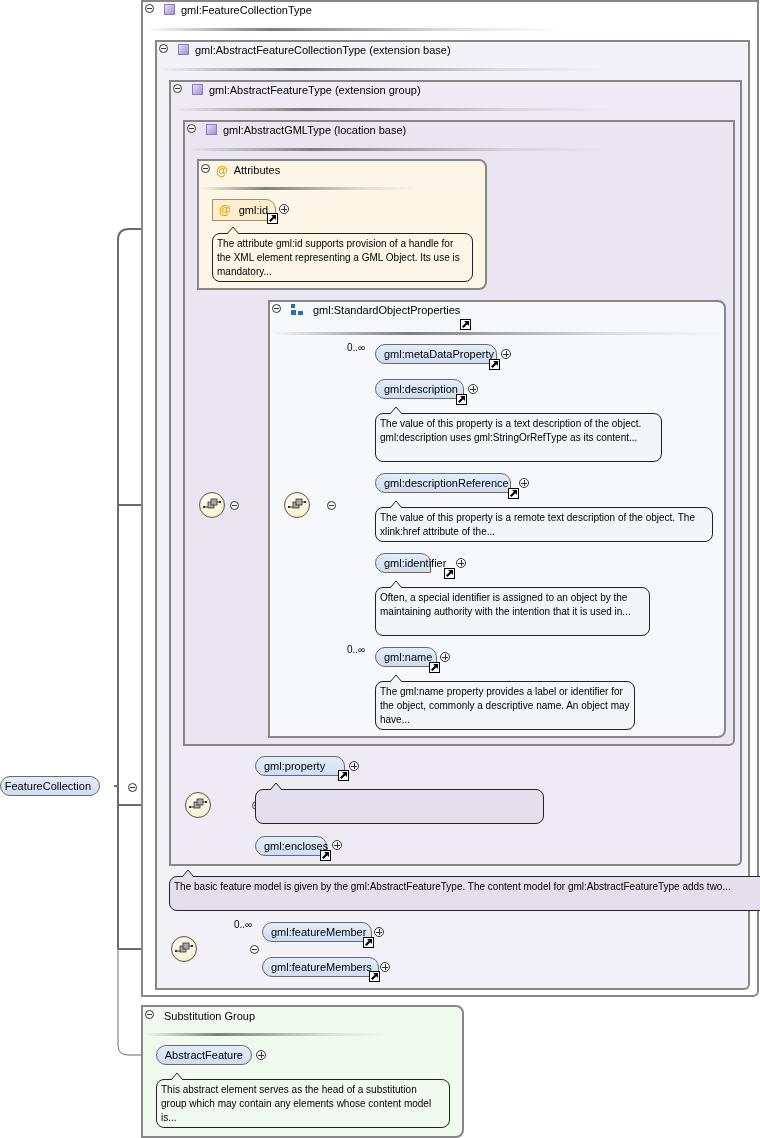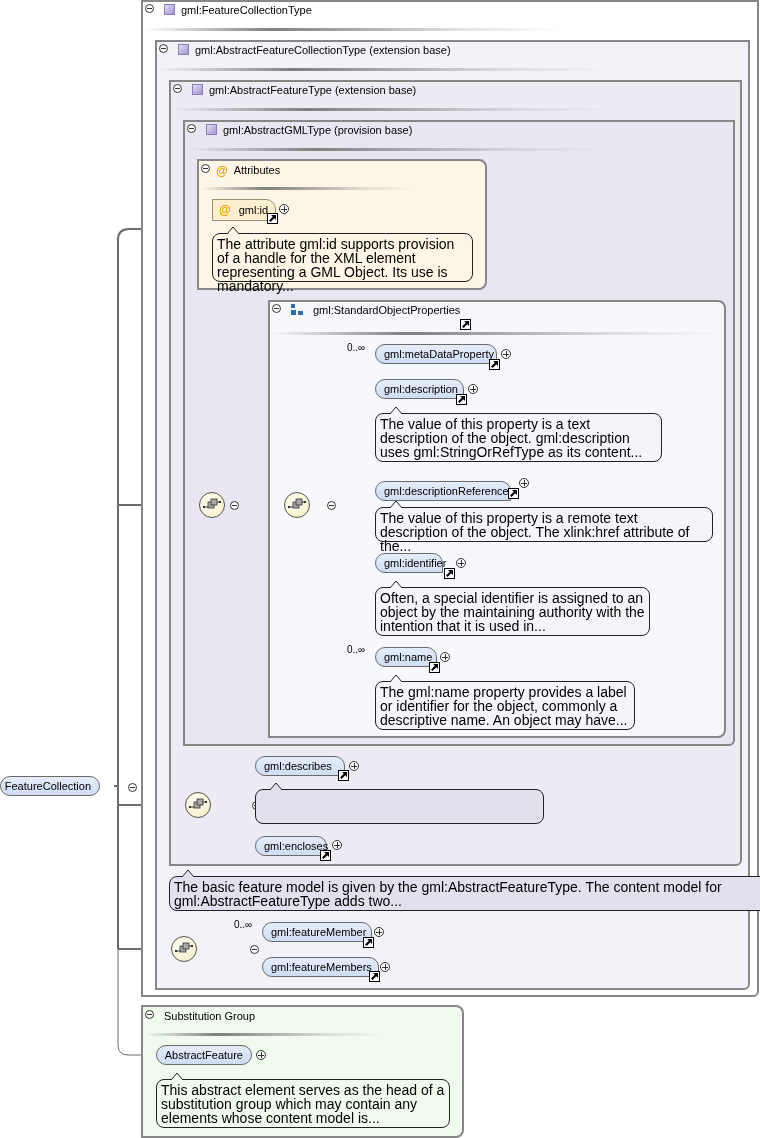--- a/index.html
+++ b/index.html
@@ -14,21 +14,21 @@
   .plus { width:10px; height:10px; border:1px solid #333; border-radius:50%; box-sizing:border-box; background:#fff; position:absolute; }
   .plus::before { content:""; position:absolute; width:6px; height:1px; background:#333; left:1px; top:3.5px; }
   .plus::after { content:""; position:absolute; width:1px; height:6px; background:#333; left:3.5px; top:1px; }
   .typeicon { width:11px; height:11px; background:linear-gradient(135deg,#e6dff5,#9f92cf); border:1px solid #8a7dbb; box-sizing:border-box; margin-left:10px; }
   .at { color:#e6a000; font-weight:bold; font-size:12px; margin-left:6px; }
   .el { position:absolute; height:20px; background:linear-gradient(#e4edfa,#cfdcf2); border:1px solid #6a6a6a; border-radius:10px 10px 0 10px; box-sizing:border-box; padding:0 8px; display:flex; align-items:center; font-size:11px; white-space:nowrap; }
   .el.rootel { border-radius:10px;justify-content:flex-end; }
   .attr { position:absolute; height:22px; background:#fdeed0; border:1px solid #9a8f70; border-radius:0 10px 0 0; box-sizing:border-box; display:flex; align-items:center; padding:0 6px; white-space:nowrap; }
   .link { position:absolute; width:11px; height:11px; background:#fff; border:1px solid #000; box-sizing:border-box; }
   .link::before { content:""; position:absolute; left:1px; top:1px; width:7px; height:7px; background:#000; clip-path:polygon(100% 0, 100% 70%, 76% 46%, 22% 100%, 0 78%, 54% 24%, 30% 0); }
-  .tip { position:absolute; border:1px solid #222; border-radius:8px; box-sizing:border-box; padding:3px 4px; font-size:14px; line-height:14px; }
+  .tip { position:absolute; border:1px solid #222; border-radius:8px; box-sizing:border-box; padding:3px 4px; font-size:10px; line-height:14px; }
   .tip .arrow { position:absolute; left:14px; top:-8px; width:12px; height:8px; }
   .seq { position:absolute; width:26px; height:26px; border-radius:50%; border:1px solid #555; background:radial-gradient(circle at 40% 35%, #fffff2, #f3ecc4); box-sizing:border-box; }
   .card-lbl { position:absolute; font-size:10px; white-space:nowrap; }
   svg.lines { position:absolute; left:0; top:0; }
 </style>
 </head>
 <body>
 
 
 
@@ -79,30 +79,30 @@
   <span class="typeicon"></span>
   <span class="tx">gml:AbstractFeatureCollectionType (extension base)</span>
 </div>
 <div class="sep" style="left:159px;top:68px;width:450px;"></div>
 
 
 <div class="box" style="left:169px;top:80px;width:573px;height:786px;background:#eeebf5;border-radius:0 0 6px 0;"></div>
 <div class="hdr" style="left:173px;top:84px;">
   <span class="minus"></span>
   <span class="typeicon"></span>
-  <span class="tx">gml:AbstractFeatureType (extension base)</span>
+  <span class="tx">gml:AbstractFeatureType (extension group)</span>
 </div>
 <div class="sep" style="left:173px;top:108px;width:440px;"></div>
 
 
 <div class="box" style="left:183px;top:120px;width:552px;height:626px;background:#e9e6f2;border-radius:0 0 6px 0;"></div>
 <div class="hdr" style="left:187px;top:124px;">
   <span class="minus"></span>
   <span class="typeicon"></span>
-  <span class="tx">gml:AbstractGMLType (provision base)</span>
+  <span class="tx">gml:AbstractGMLType (location base)</span>
 </div>
 <div class="sep" style="left:187px;top:148px;width:420px;"></div>
 
 
 <div class="box" style="left:197px;top:159px;width:290px;height:131px;background:#fdf6e6;border-radius:0 8px 8px 0;"></div>
 <div class="hdr" style="left:201px;top:164px;">
   <span class="minus"></span>
   <span class="at">@</span>
   <span class="tx">Attributes</span>
 </div>
@@ -174,33 +174,33 @@
   </div>
 <div class="link" style="left:456px;top:394px;"></div>
 <div class="plus" style="left:468px;top:384px;"></div>
 <div class="tip" style="left:375px;top:413px;width:287px;height:49px;background:#f4f5f9;">
   <svg class="arrow" viewBox="0 0 12 8">
       <path d="M0 8 L6 1 L12 8" fill="#f4f5f9" stroke="#222"></path>
     </svg>
   <span>The value of this property is a text description of the object. gml:description uses gml:StringOrRefType as its content...</span>
 </div>
 
-<div class="el" style="left:375px;top:473px;width:136px;margin-top:8px;">
+<div class="el" style="left:375px;top:473px;width:136px;">
     <span>gml:descriptionReference</span>
   </div>
 <div class="link" style="left:508px;top:488px;"></div>
 <div class="plus" style="left:519px;top:478px;"></div>
 <div class="tip" style="left:375px;top:507px;width:338px;height:35px;background:#f4f5f9;">
   <svg class="arrow" viewBox="0 0 12 8">
       <path d="M0 8 L6 1 L12 8" fill="#f4f5f9" stroke="#222"></path>
     </svg>
   <span>The value of this property is a remote text description of the object. The xlink:href attribute of the...</span>
 </div>
 
-<div class="el" style="left:375px;top:553px;width:68px;text-align:center;">
+<div class="el" style="left:375px;top:553px;width:56px;text-align:center;">
     <span>gml:identifier</span>
   </div>
 <div class="link" style="left:444px;top:568px;"></div>
 <div class="plus" style="left:456px;top:558px;"></div>
 <div class="tip" style="left:375px;top:587px;width:275px;height:49px;background:#f4f5f9;">
   <svg class="arrow" viewBox="0 0 12 8">
       <path d="M0 8 L6 1 L12 8" fill="#f4f5f9" stroke="#222"></path>
     </svg>
   <span>Often, a special identifier is assigned to an object by the maintaining authority with the intention that it is used in...</span>
 </div>
@@ -231,21 +231,21 @@
         <rect x="8" y="9" width="6" height="6"></rect>
         <rect x="11" y="6" width="6" height="6"></rect>
       </g>
       <path d="M4 14 H8 M17 9 H20" stroke="#333" stroke-width="1"></path>
       <rect x="3" y="13" width="2" height="2" fill="#333"></rect>
       <rect x="19" y="8" width="2" height="2" fill="#333"></rect>
     </svg>
 </div>
 <div class="minus abs" style="left:216px;top:800px;"></div>
 <div class="el" style="left:255px;top:756px;width:90px;">
-    <span>gml:describes</span>
+    <span>gml:property</span>
   </div>
 <div class="link" style="left:338px;top:770px;"></div>
 <div class="plus" style="left:349px;top:761px;"></div>
 <div class="tip" style="left:255px;top:789px;width:289px;height:35px;background:#e4dfec;">
   <svg class="arrow" viewBox="0 0 12 8">
       <path d="M0 8 L6 1 L12 8" fill="#e4dfec" stroke="#222"></path>
     </svg>
 </div>
 <div class="el" style="left:255px;top:836px;width:72px;">
     <span>gml:encloses</span>

